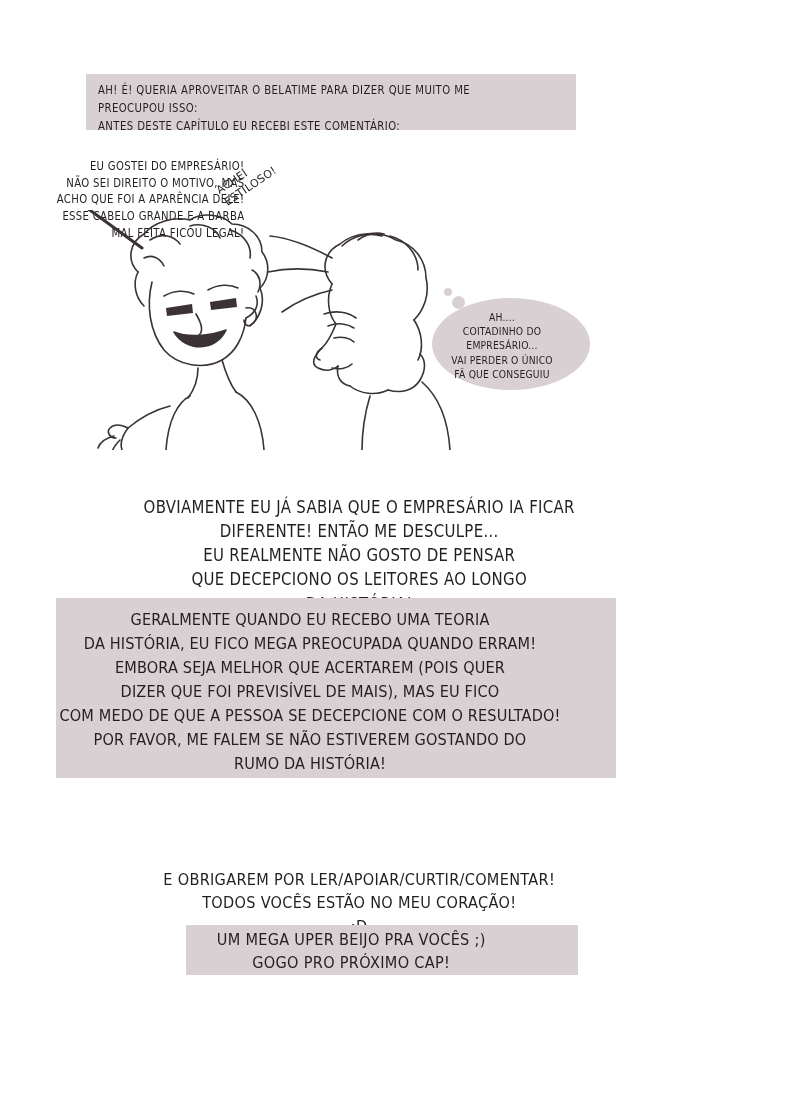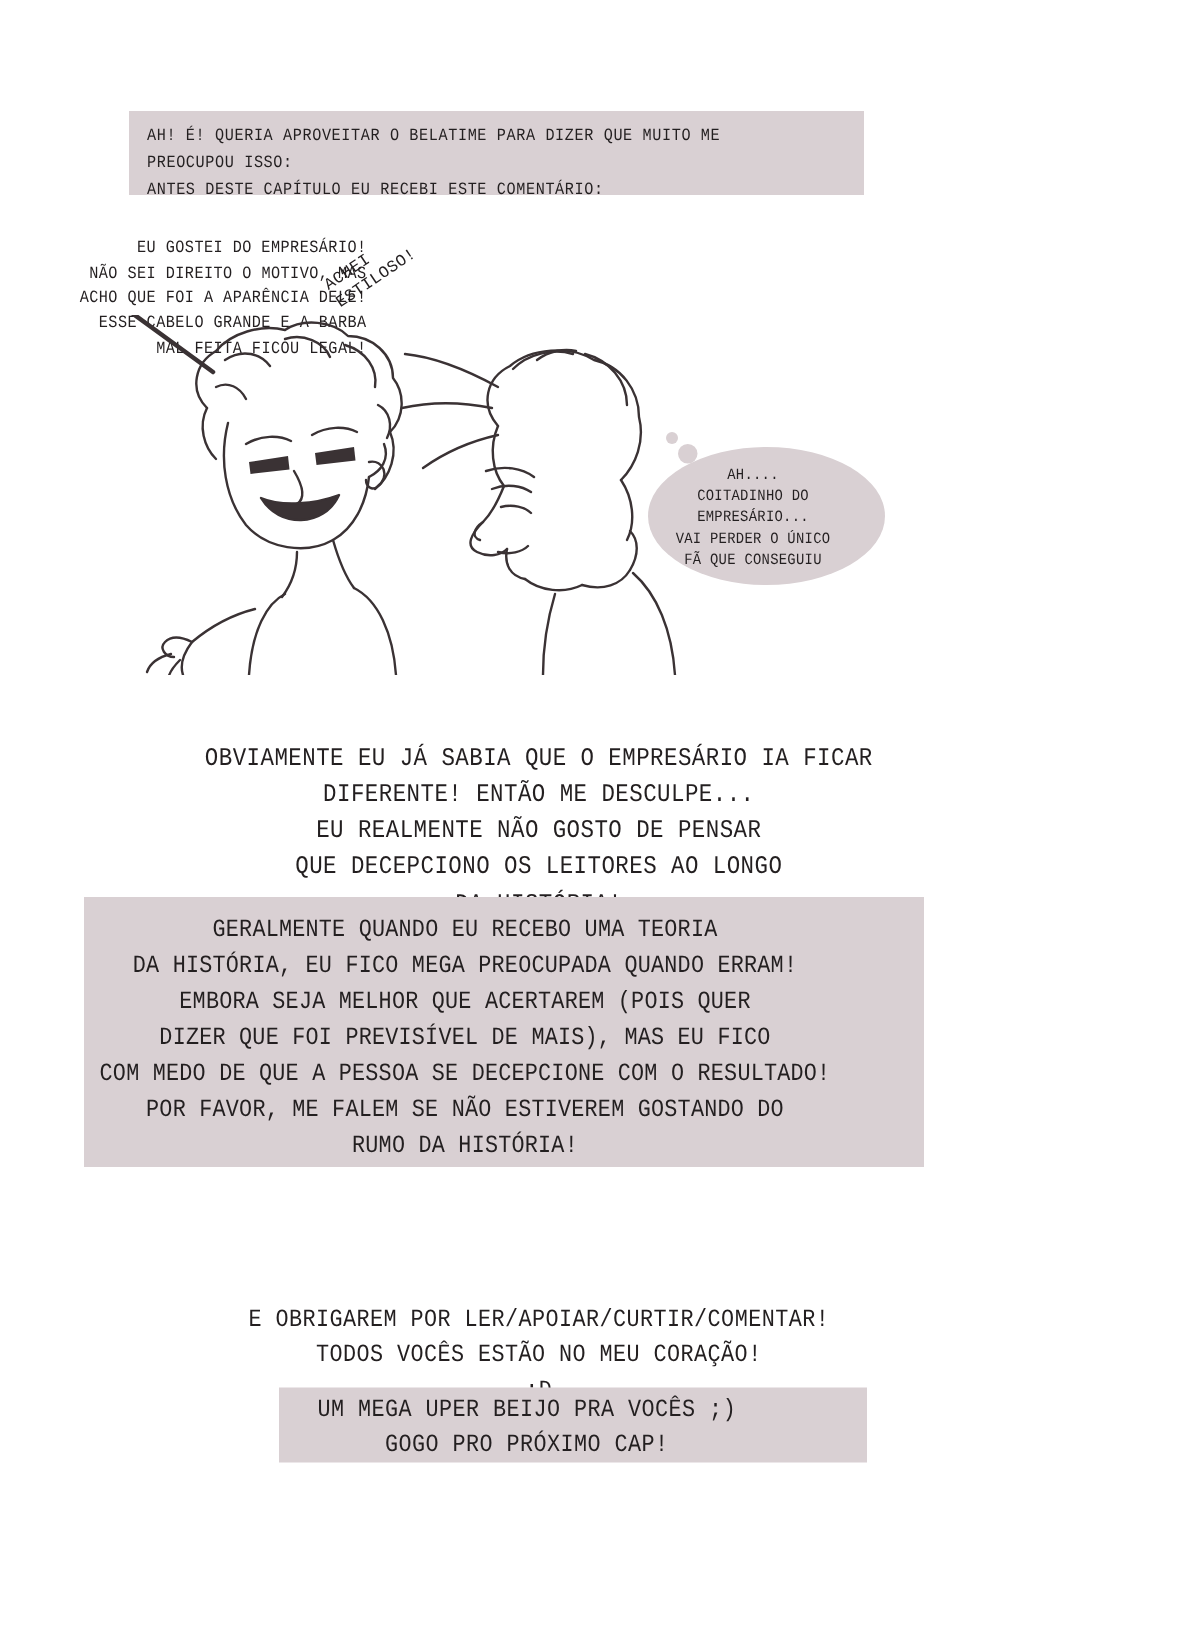--- a/index.html
+++ b/index.html
@@ -13,21 +13,20 @@
     position: relative;
     font-family: "DejaVu Sans", sans-serif;
     overflow: hidden;
   }
   .page {
     position: absolute;
     left: 0; top: 0;
     width: 800px;
     height: 1100px;
     background: #ffffff;
-    font-family: Liberation Mono, monospace;
   }
 
   
   .band {
     position: absolute;
     background: #d9d0d3;
     box-sizing: border-box;
   }
   .txt {
     position: absolute;

